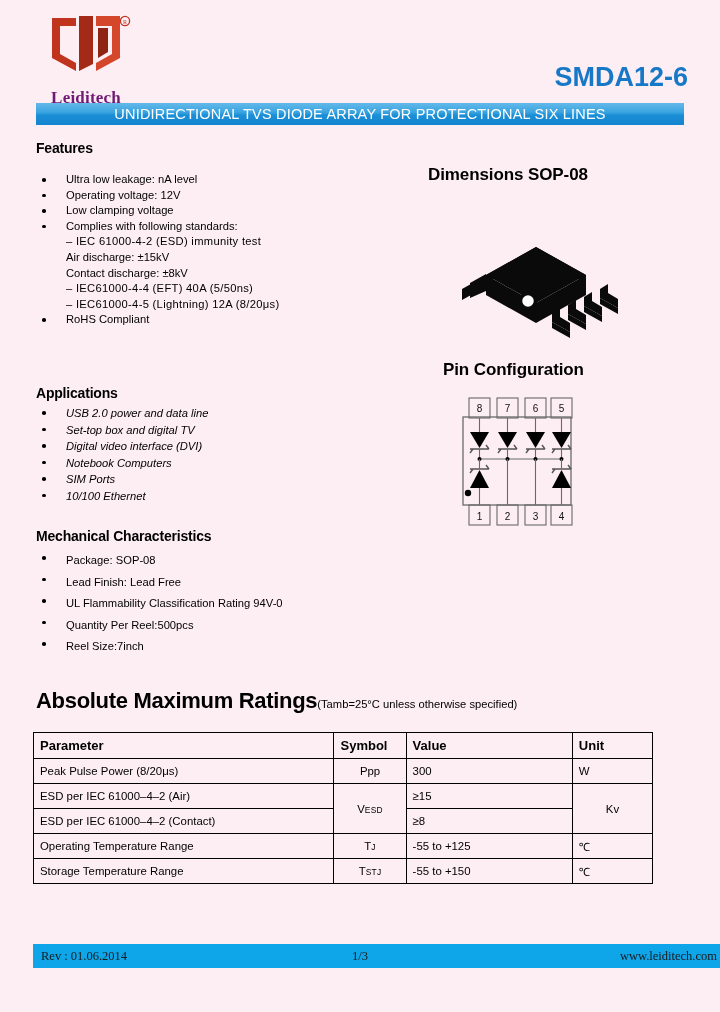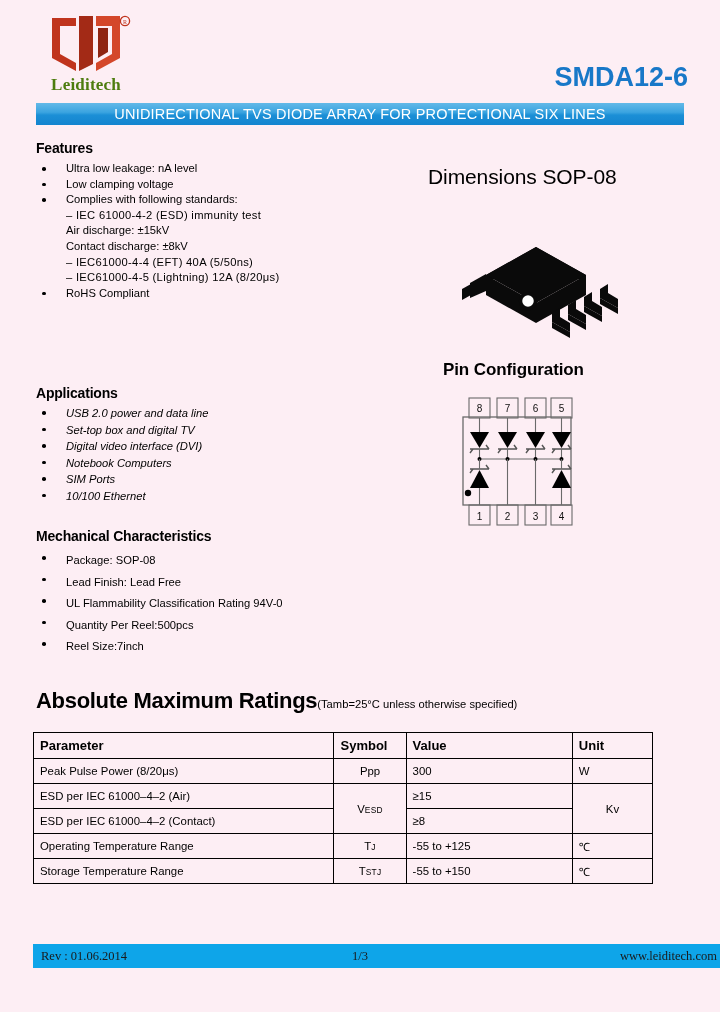--- a/index.html
+++ b/index.html
@@ -40,22 +40,22 @@
     width: 86px;
     height: 60px;
     margin-left: 8px;
   }
   .logo-mark svg { display:block; }
   .logo-word {
     font-family: "Liberation Serif", serif;
     font-weight: bold;
     font-size: 17px;
     letter-spacing: 0.2px;
-    color: #4d7c0f;
-    margin-top: 1px;
+    color: #701a75;
+    margin-top: 14px;
     text-align: center;
     width: 100px;
     margin-left: -2px;
   }
   .part-title {
     position: absolute;
     right: 32px;
     top: 62px;
     font-size: 27px;
     font-weight: bold;
@@ -110,21 +110,21 @@
   }
   li.sub  { padding-left: 47px; }
   li.sub2 { padding-left: 60px; }
 
   .features {
     position: absolute;
     left: 36px;
     top: 140px;
     width: 330px;
   }
-  .features ul { margin-top: 5px; }
+  .features ul { margin-top: 16px; }
 
   .applications {
     position: absolute;
     left: 36px;
     top: 385px;
     width: 330px;
   }
   .applications ul { margin-top: 4px; }
   .applications ul > li { line-height: 16.6px; font-style: italic; }
 
@@ -134,22 +134,22 @@
     top: 528px;
     width: 360px;
   }
   .mech ul { margin-top: 6px; }
   .mech ul > li { line-height: 21.5px; }
 
   
   .dims-title {
     position: absolute;
     left: 428px; top: 165px;
-    font-size: 21px;
-    font-weight: normal;
+    font-size: 17px;
+    font-weight: bold;
     letter-spacing: -0.1px;
     white-space: nowrap;
   }
   .pkg-img {
     position: absolute;
     left: 440px;
     top: 205px;
     width: 180px;
     height: 135px;
   }
@@ -265,20 +265,21 @@
 
     <div class="part-title">SMDA12-6</div>
   </div>
 
   <div class="banner">UNIDIRECTIONAL TVS DIODE ARRAY FOR PROTECTIONAL SIX LINES</div>
 
   <div class="features">
     <div class="sec-head">Features</div>
     <ul class="bl">
       <li class="b">Ultra low leakage: nA level</li>
+      <li class="b">Operating voltage: 12V</li>
       <li class="b">Low clamping voltage</li>
       <li class="b">Complies with following standards:</li>
       <li class="sub">– IEC 61000-4-2 (ESD) immunity test</li>
       <li class="sub2">Air discharge: ±15kV</li>
       <li class="sub2">Contact discharge: ±8kV</li>
       <li class="sub">– IEC61000-4-4 (EFT) 40A (5/50ns)</li>
       <li class="sub">– IEC61000-4-5 (Lightning) 12A (8/20μs)</li>
       <li class="b">RoHS Compliant</li>
     </ul>
   </div>

